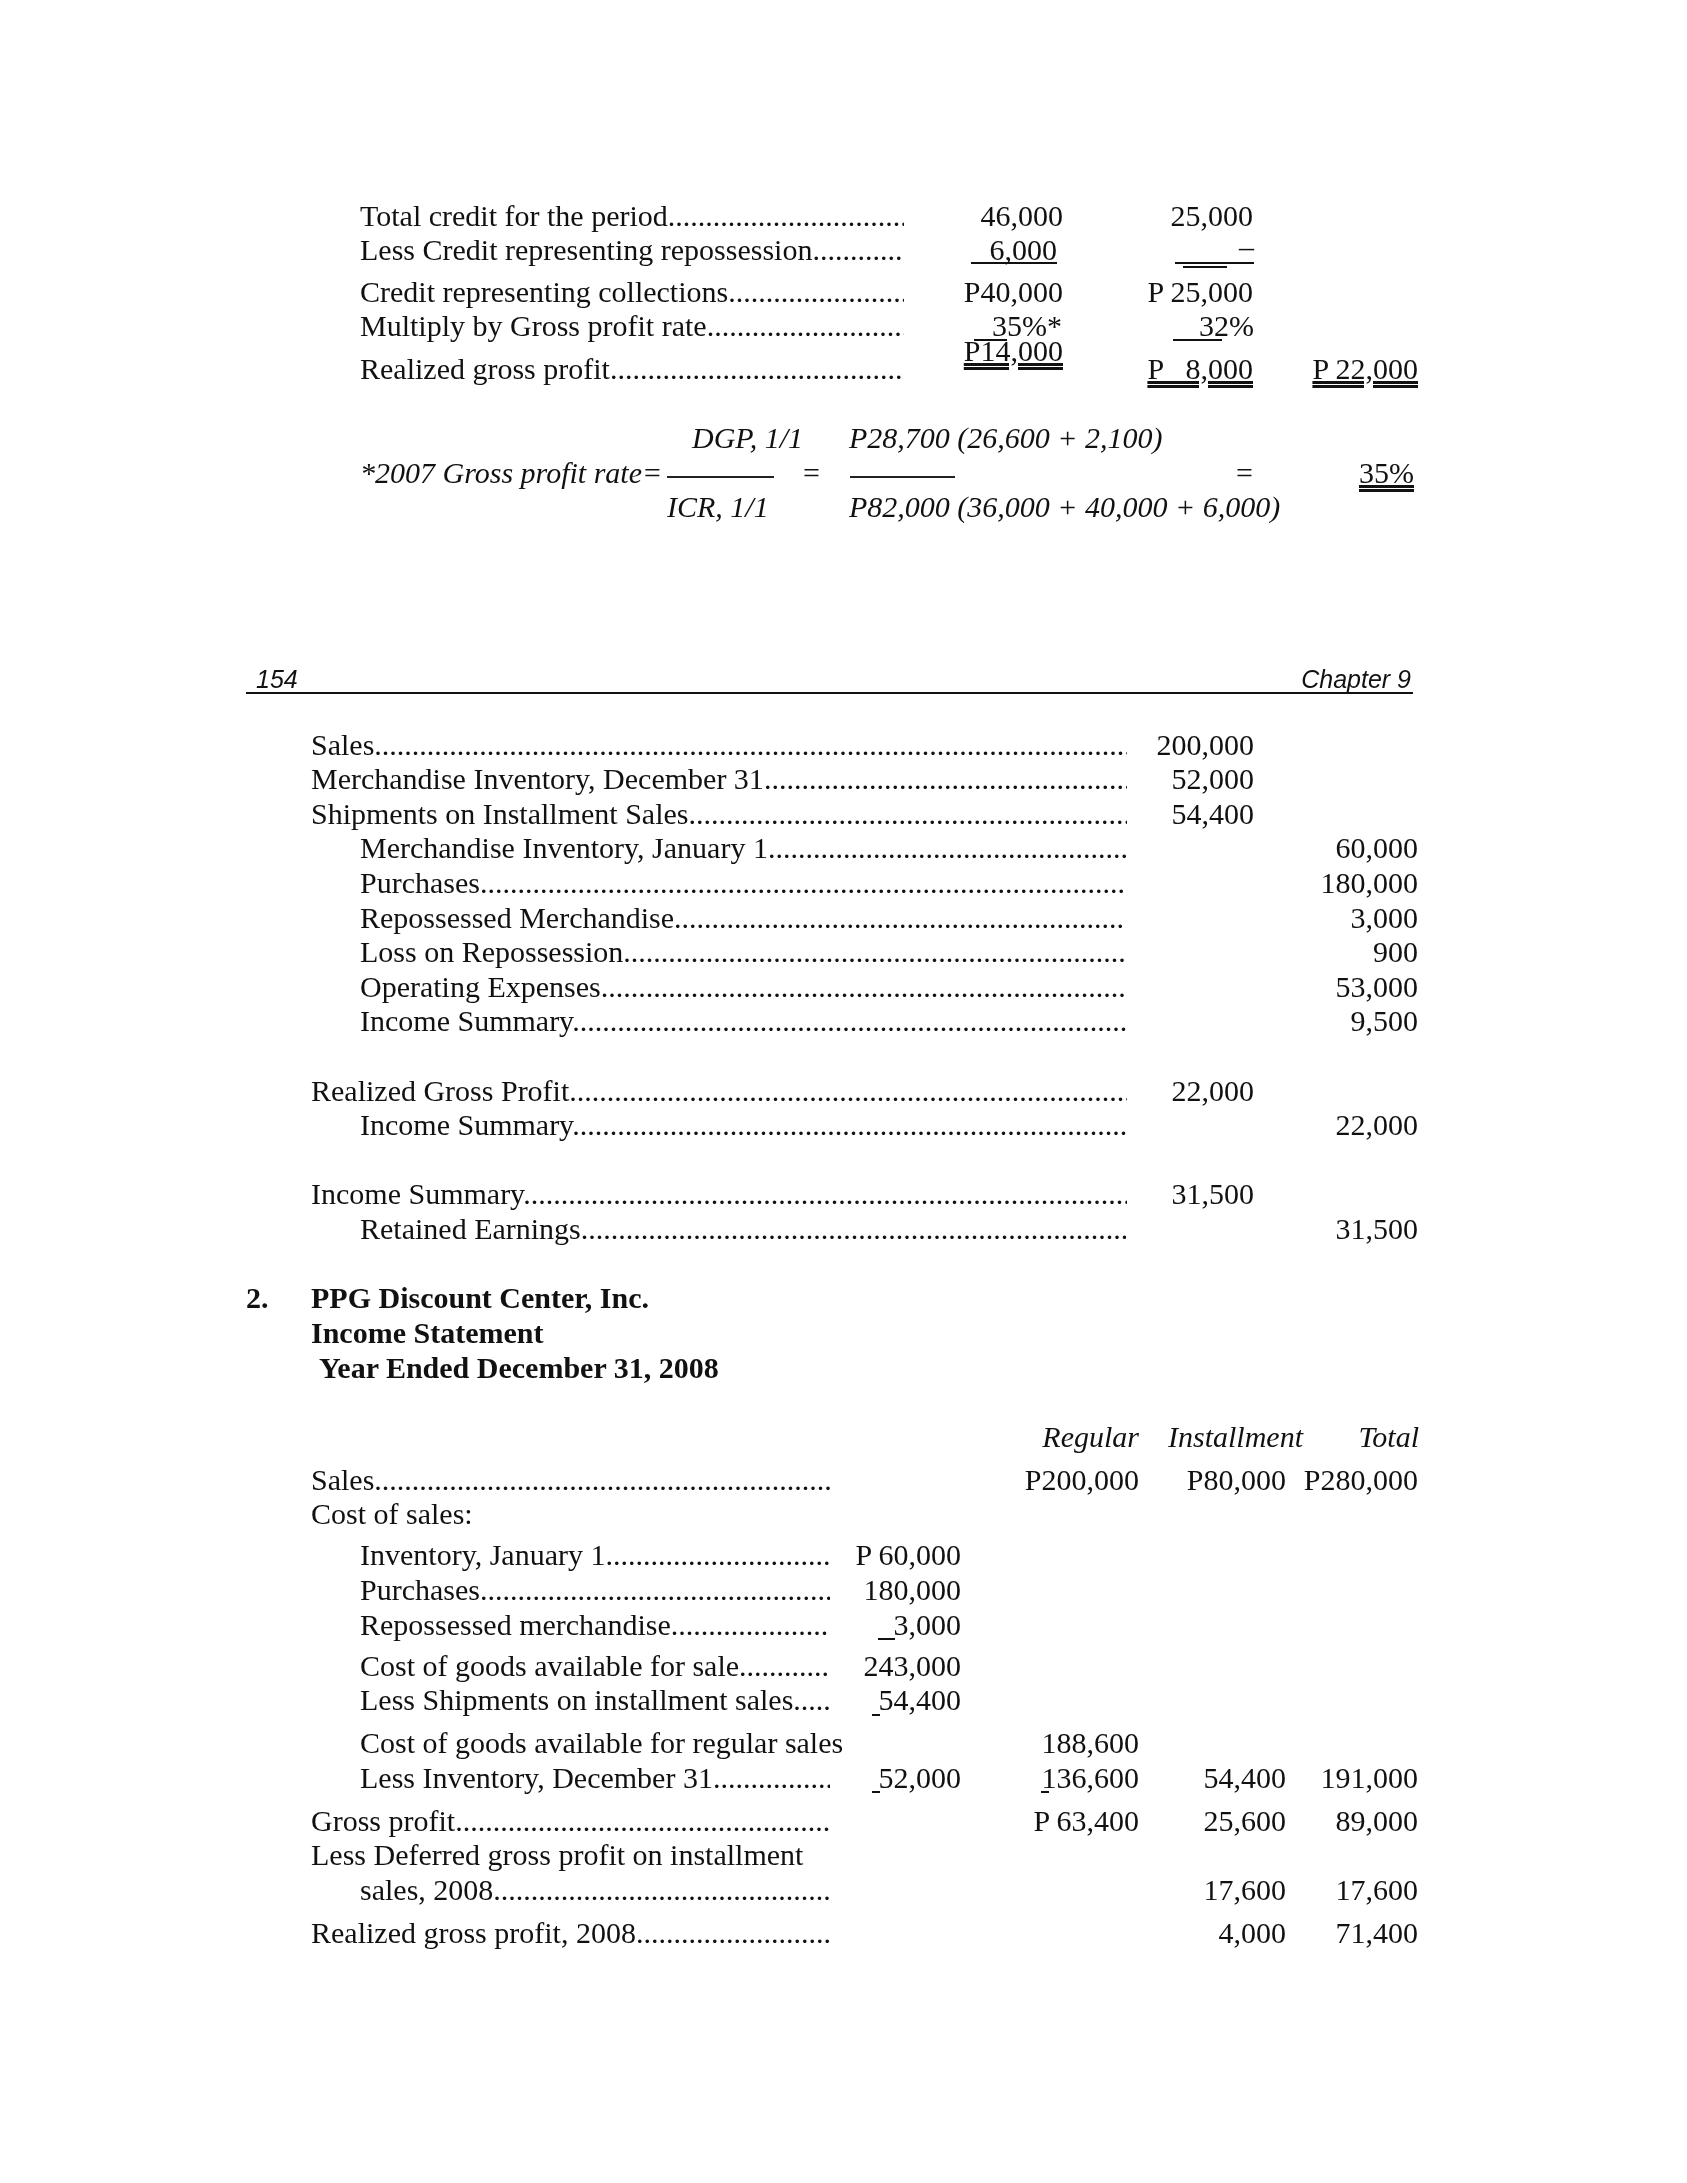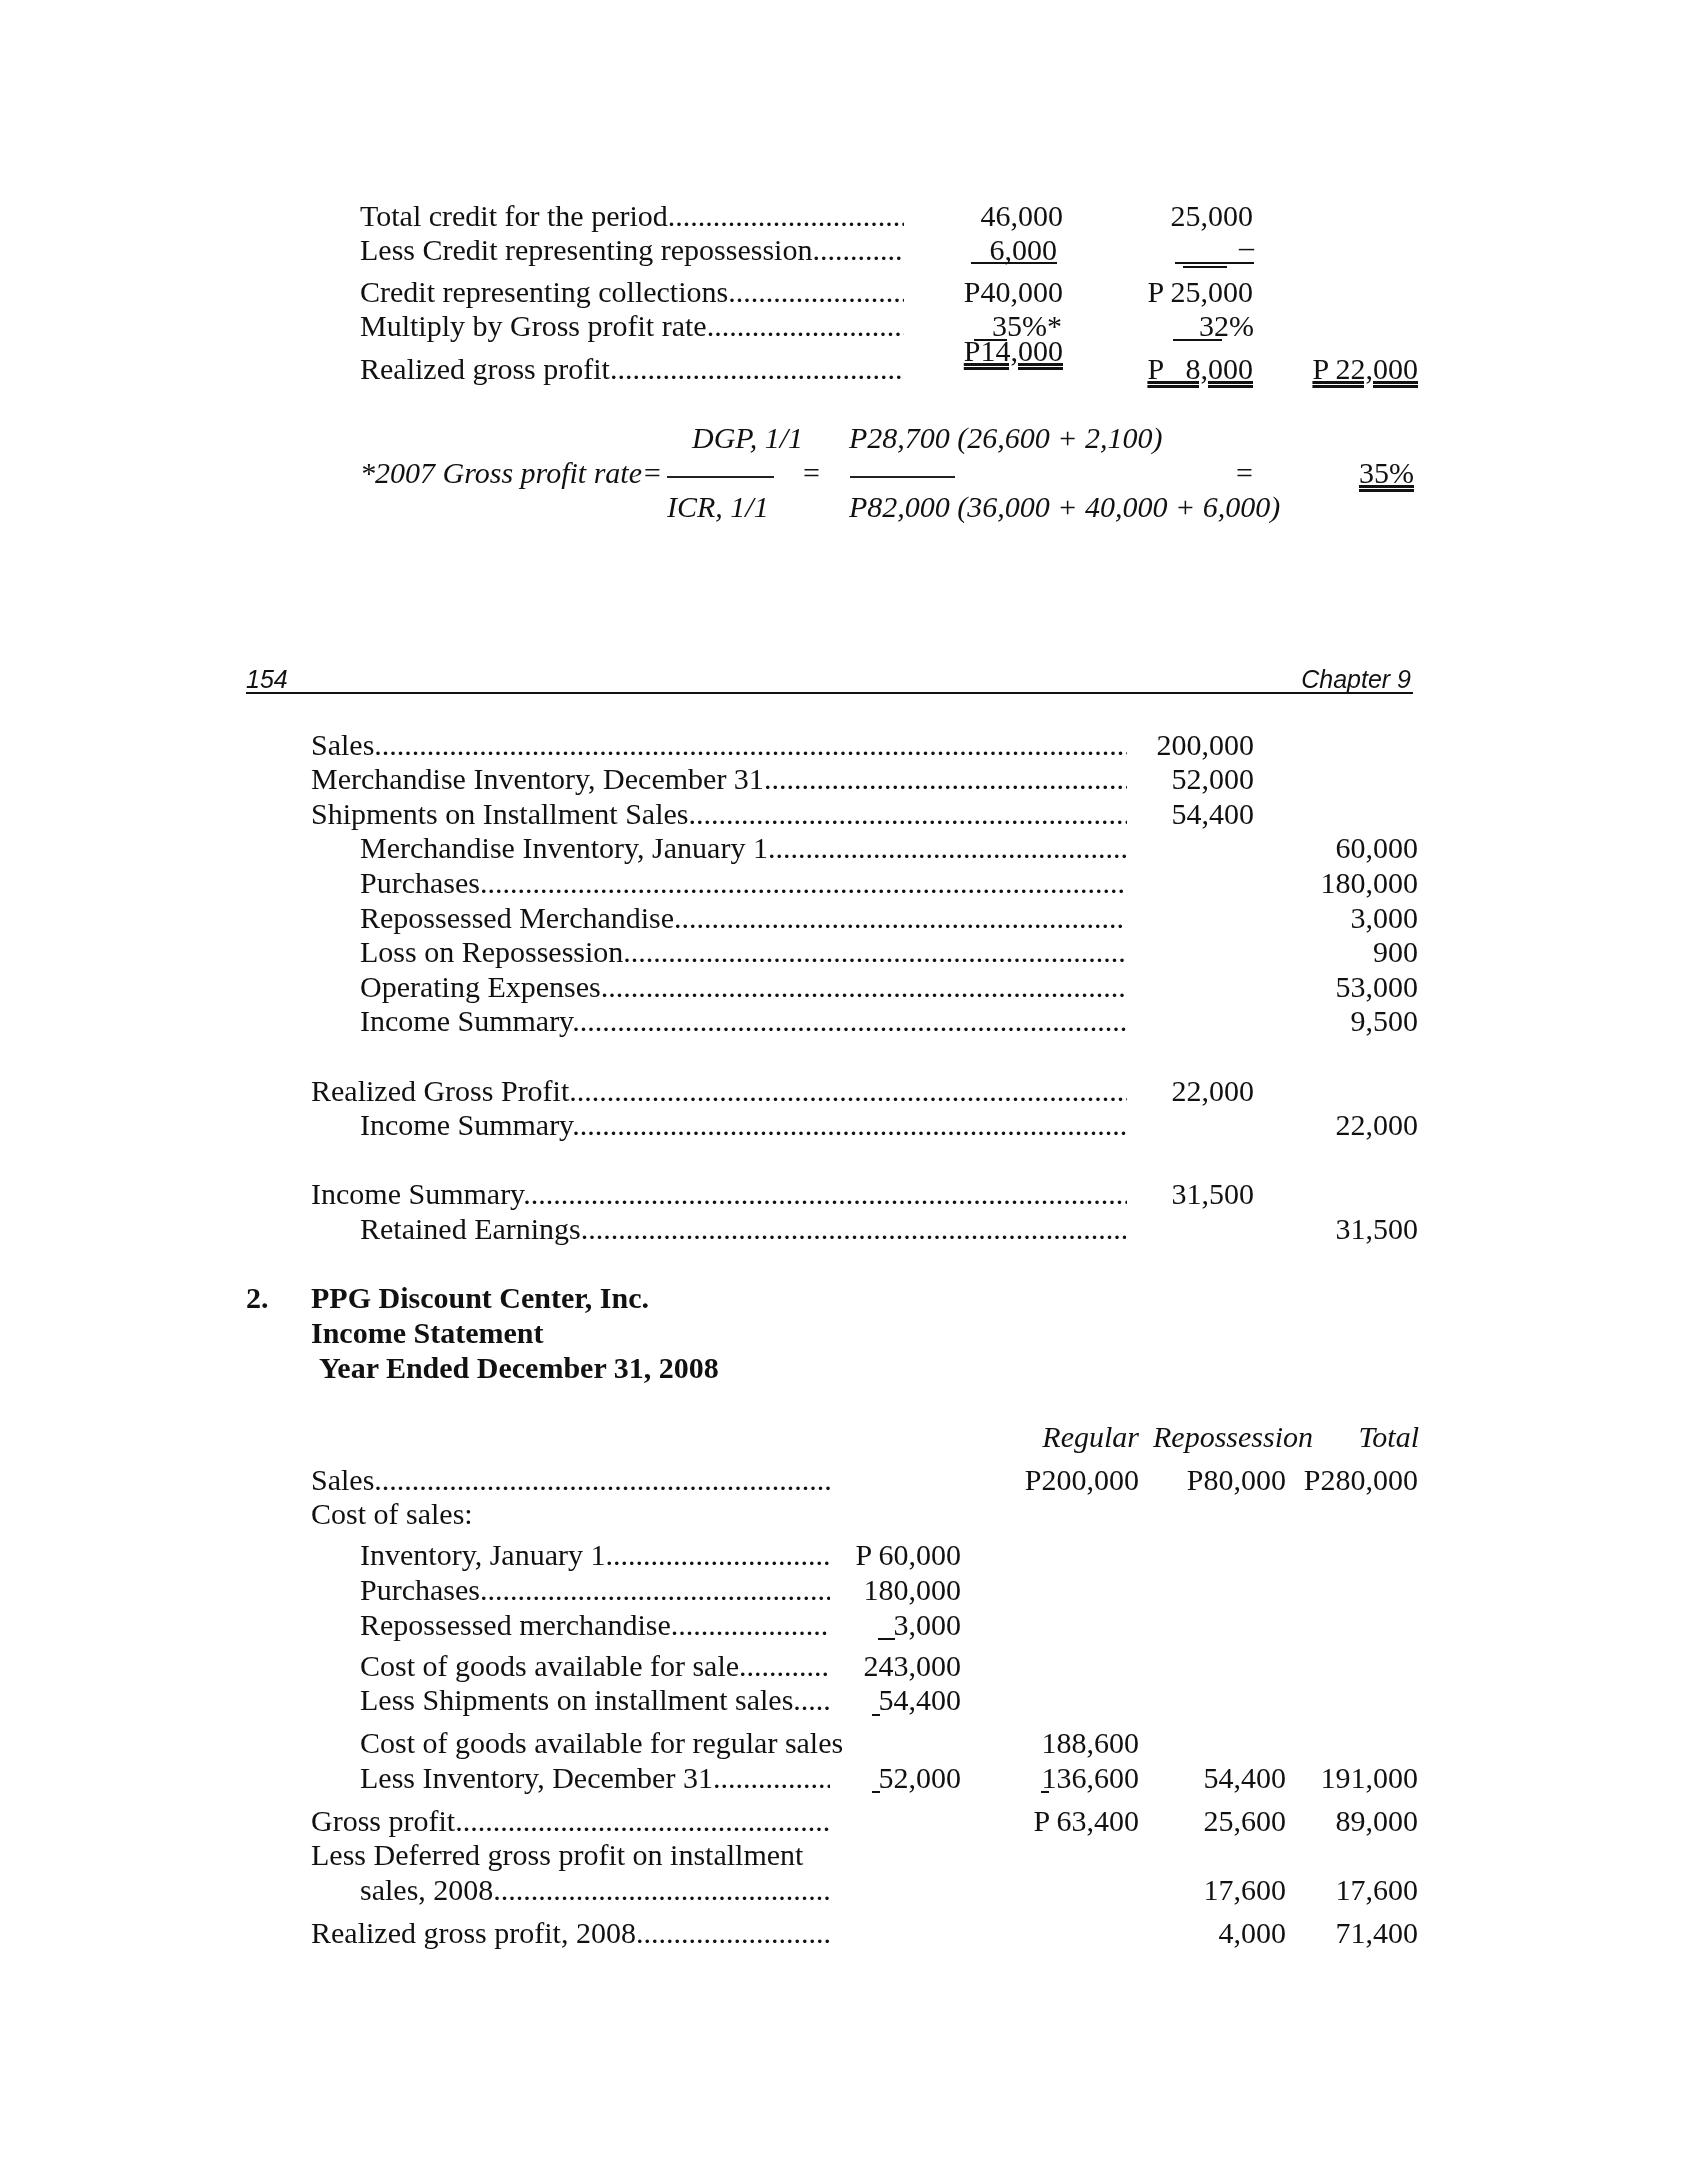--- a/index.html
+++ b/index.html
@@ -68,21 +68,21 @@
   <div class="abs it" style="left:667px;top:489px;">ICR, 1/1</div>
   <div class="abs" style="left:803px;top:455px;">=</div>
   <div class="abs it" style="left:849px;top:420px;">P28,700 (26,600 + 2,100)</div>
   <div class="frac-line" style="left:850px;top:476px;width:105px;"></div>
   <div class="abs it" style="left:849px;top:489px;">P82,000 (36,000 + 40,000 + 6,000)</div>
   <div class="abs" style="left:1236px;top:455px;">=</div>
   <div class="abs uu" style="left:1359px;top:455px;">35%</div>
 </div>
 
 <div>
-  <div class="abs hdr" style="left:246px;top:662px;">154</div>
+  <div class="abs hdr" style="left:256px;top:662px;">154</div>
   <div class="abs hdr r" style="left:1236px;top:662px;width:175px;">Chapter 9</div>
   <div class="rule" style="left:246px;top:692px;width:1167px;height:1.6px;"></div>
 </div>
 
 <div>
 
   <div>
     <div class="abs" style="left:311px;top:727px;width:816px;overflow:hidden;">
       <span>Sales</span><span>..........................................................................................................................................</span>
     </div>
@@ -157,21 +157,21 @@
 <div>
   <div class="abs b" style="left:246px;top:1280px;">2.</div>
   <div class="abs b" style="left:311px;top:1280px;">PPG Discount Center, Inc.</div>
   <div class="abs b" style="left:311px;top:1315px;">Income Statement</div>
   <div class="abs b" style="left:311px;top:1350px;margin-left:8px;">Year Ended December 31, 2008</div>
 </div>
 
 <div>
 
   <div class="abs it r" style="left:989px;top:1419px;width:150px;">Regular</div>
-  <div class="abs it r" style="left:1153px;top:1419px;width:150px;">Repossession</div>
+  <div class="abs it r" style="left:1153px;top:1419px;width:150px;">Installment</div>
   <div class="abs it r" style="left:1318px;top:1419px;width:101px;">Total</div>
 
   <div class="abs" style="left:311px;top:1462px;width:519px;overflow:hidden;">
     <span>Sales</span><span>.................................................................................................</span>
   </div>
   <div class="abs r" style="left:989px;top:1462px;width:150px;">P200,000</div>
   <div class="abs r" style="left:1153px;top:1462px;width:133px;">P80,000</div>
   <div class="abs r" style="left:1285px;top:1462px;width:133px;">P280,000</div>
 
   <div class="abs" style="left:311px;top:1496px;">Cost of sales:</div>

